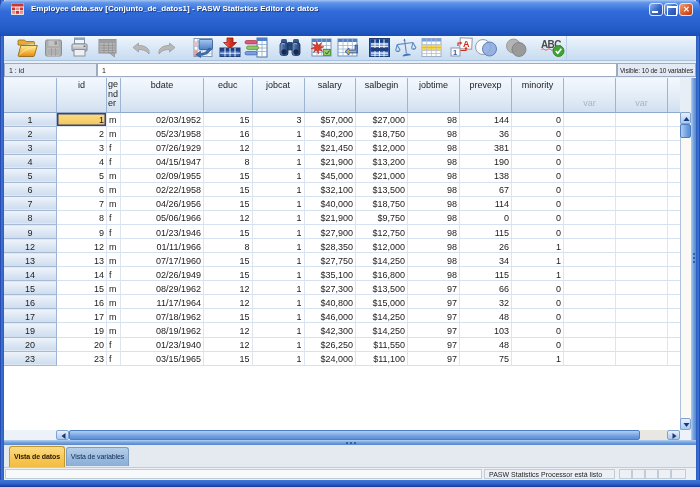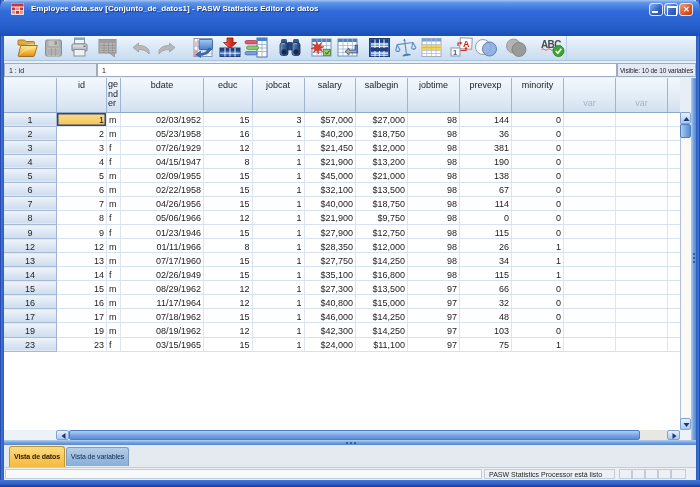--- a/index.html
+++ b/index.html
@@ -581,20 +581,36 @@
             <td class="d">$42,300</td>
             <td class="d">$14,250</td>
             <td class="d">97</td>
             <td class="d">103</td>
             <td class="d">0</td>
             <td class="d"></td>
             <td class="d"></td>
             <td class="d"></td>
           </tr>
           <tr>
+            <td class="rh">20</td>
+            <td class="d">20</td>
+            <td class="d g">f</td>
+            <td class="d">01/23/1940</td>
+            <td class="d">12</td>
+            <td class="d">1</td>
+            <td class="d">$26,250</td>
+            <td class="d">$11,550</td>
+            <td class="d">97</td>
+            <td class="d">48</td>
+            <td class="d">0</td>
+            <td class="d"></td>
+            <td class="d"></td>
+            <td class="d"></td>
+          </tr>
+          <tr>
             <td class="rh">23</td>
             <td class="d">23</td>
             <td class="d g">f</td>
             <td class="d">03/15/1965</td>
             <td class="d">15</td>
             <td class="d">1</td>
             <td class="d">$24,000</td>
             <td class="d">$11,100</td>
             <td class="d">97</td>
             <td class="d">75</td>

